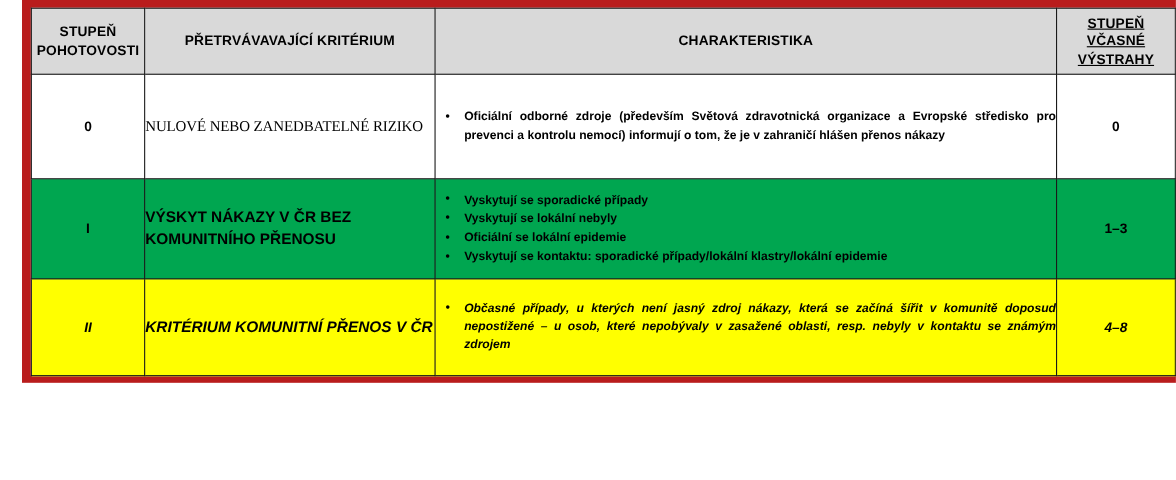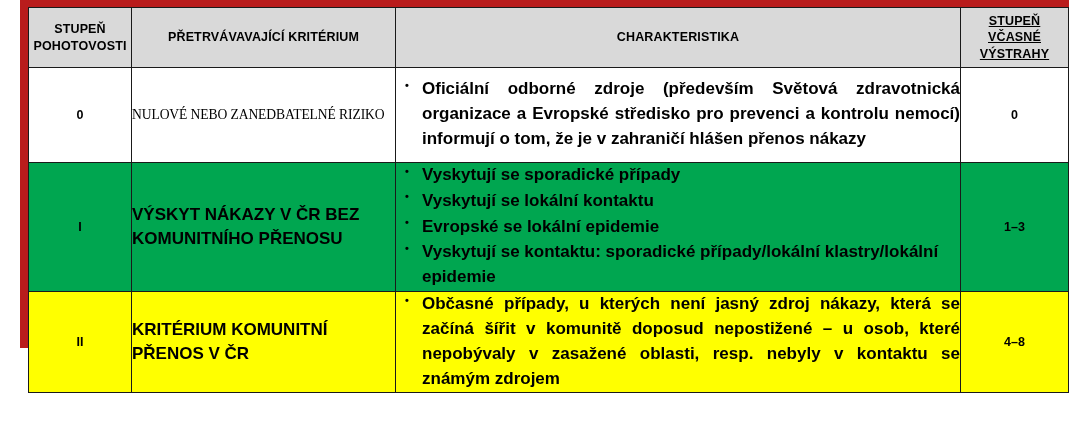--- a/index.html
+++ b/index.html
@@ -60,21 +60,21 @@
   
   td.level {
     text-align: center;
     font-weight: bold;
     font-size: 12.5px;
     color: #000000;
   }
   td.crit {
     text-align: left;
     font-weight: bold;
-    font-size: 17px;
+    font-size: 14px;
     line-height: 1.42;
     color: #000000;
     padding: 2px 8px 2px 10px;
   }
   td.crit.serifish {
     font-family: "Liberation Serif", serif;
     font-size: 13.6px;
     font-weight: normal;
     letter-spacing: -0.1px;
   }
@@ -91,41 +91,41 @@
   }
 
   ul.bullets {
     margin: 0;
     padding: 0 0 0 26px;
     list-style: none;
   }
   ul.bullets li {
     position: relative;
     font-weight: bold;
-    font-size: 17px;
+    font-size: 11px;
     line-height: 1.46;
     color: #000000;
     margin: 0 0 1px 0;
   }
   ul.bullets li::before {
     content: "\2022";
     position: absolute;
     left: -17px;
     top: -0.5px;
     font-size: 11px;
   }
   li.justified {
     text-align: justify;
     text-align-last: left;
   }
 
   
   tr.r0 td { height: 95px; }
   tr.r1 td { height: 91px; }
-  tr.r2 td { height: 88px; }
+  tr.r2 td { height: 88px; font-style: italic; }
   tr.r3 td { height: 88px; }
 
   
   .bg-white  { background: #ffffff; }
   .bg-green  { background: #00a650; }
   .bg-yellow { background: #ffff00; }
   .bg-red    { background: #fe0000; }
 </style>
 </head>
 <body>
@@ -167,22 +167,22 @@
         </td>
         <td class="warn bg-white">0</td>
       </tr>
 
       <tr class="r1 bg-green">
         <td class="level bg-green">I</td>
         <td class="crit bg-green">VÝSKYT NÁKAZY V ČR BEZ KOMUNITNÍHO PŘENOSU</td>
         <td class="charac bg-green">
           <ul class="bullets">
             <li>Vyskytují se sporadické případy</li>
-            <li>Vyskytují se lokální kontaktu</li>
-            <li>Evropské se lokální epidemie</li>
+            <li>Vyskytují se lokální nebyly</li>
+            <li>Oficiální se lokální epidemie</li>
             <li>Vyskytují se kontaktu: sporadické případy/lokální klastry/lokální epidemie</li>
           </ul>
         </td>
         <td class="warn bg-green">1–3</td>
       </tr>
 
       <tr class="r2 bg-yellow">
         <td class="level bg-yellow">II</td>
         <td class="crit bg-yellow">KRITÉRIUM KOMUNITNÍ PŘENOS V ČR</td>
         <td class="charac bg-yellow">

